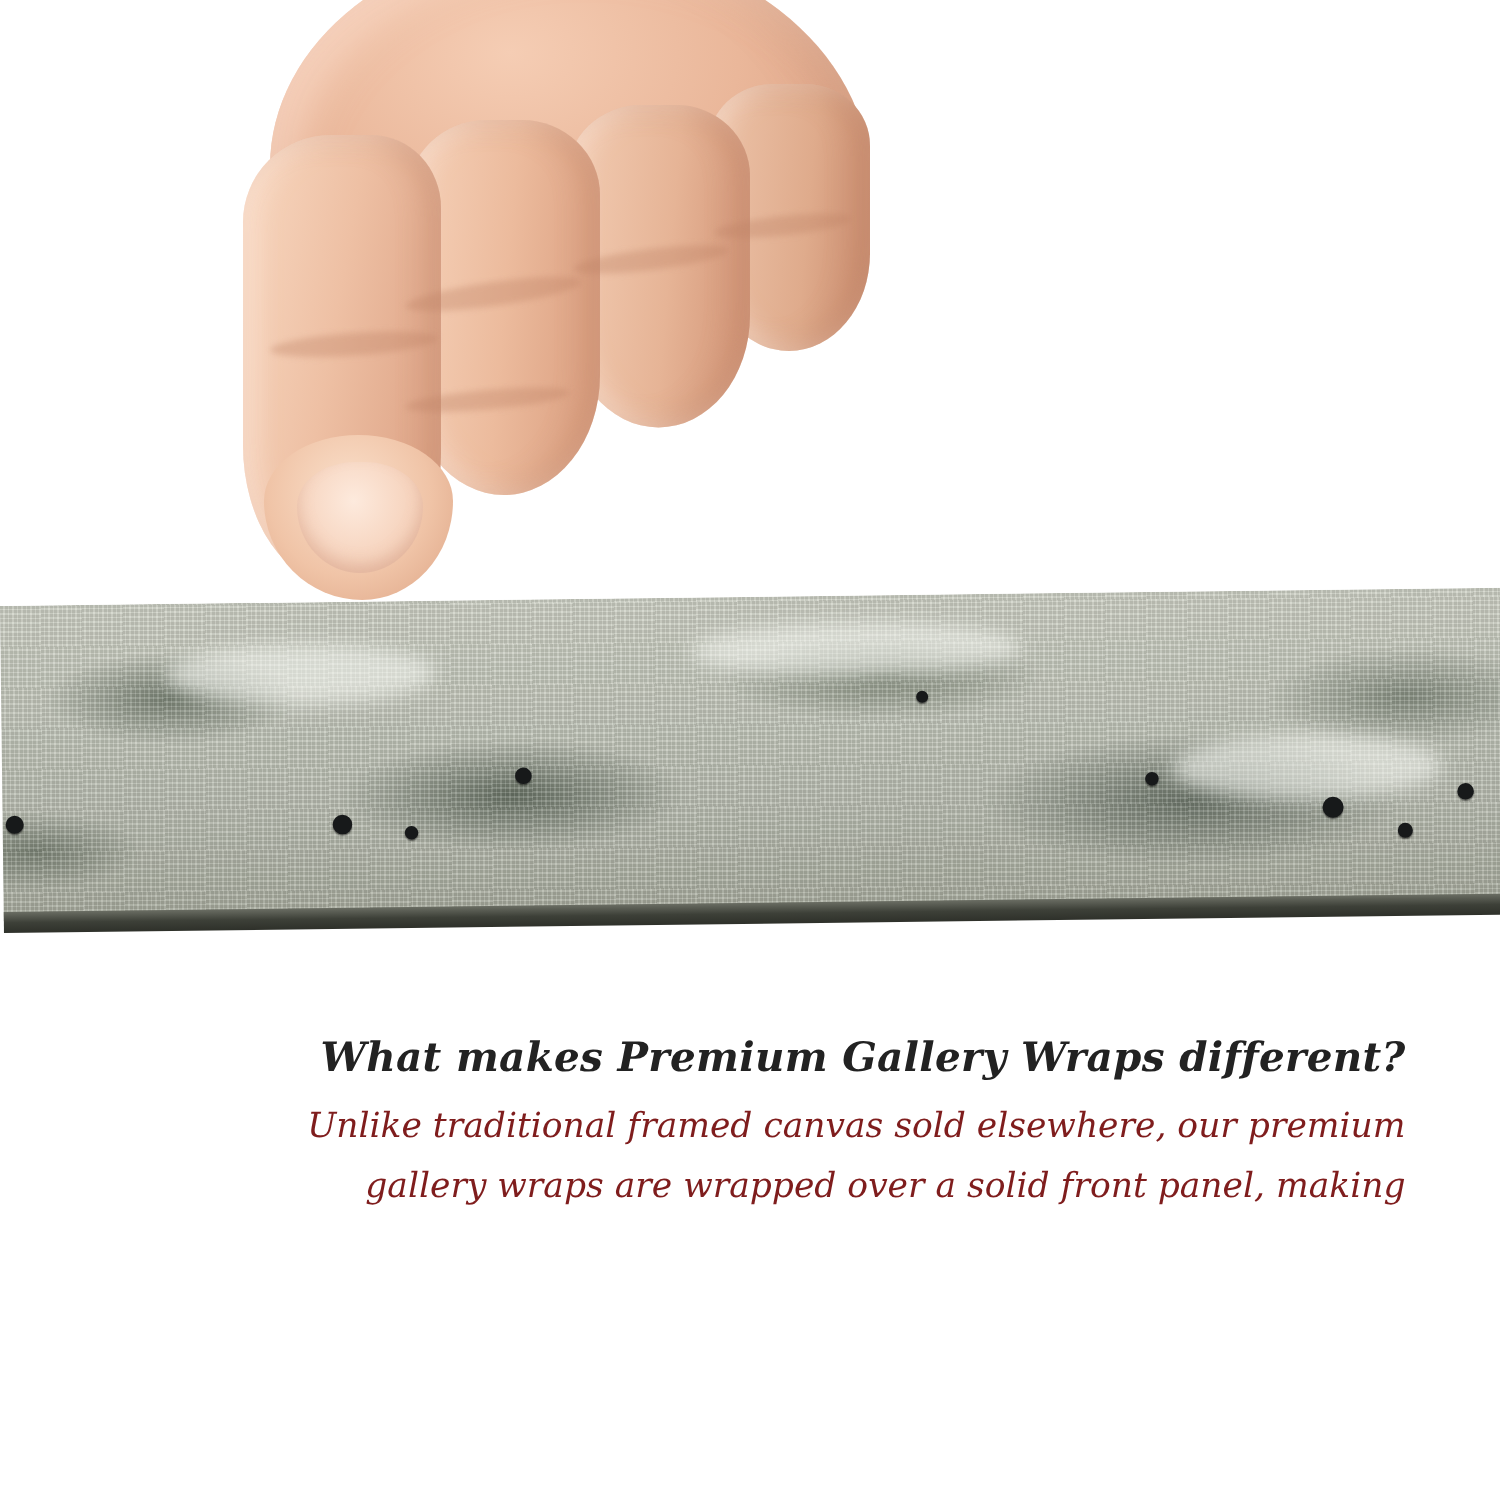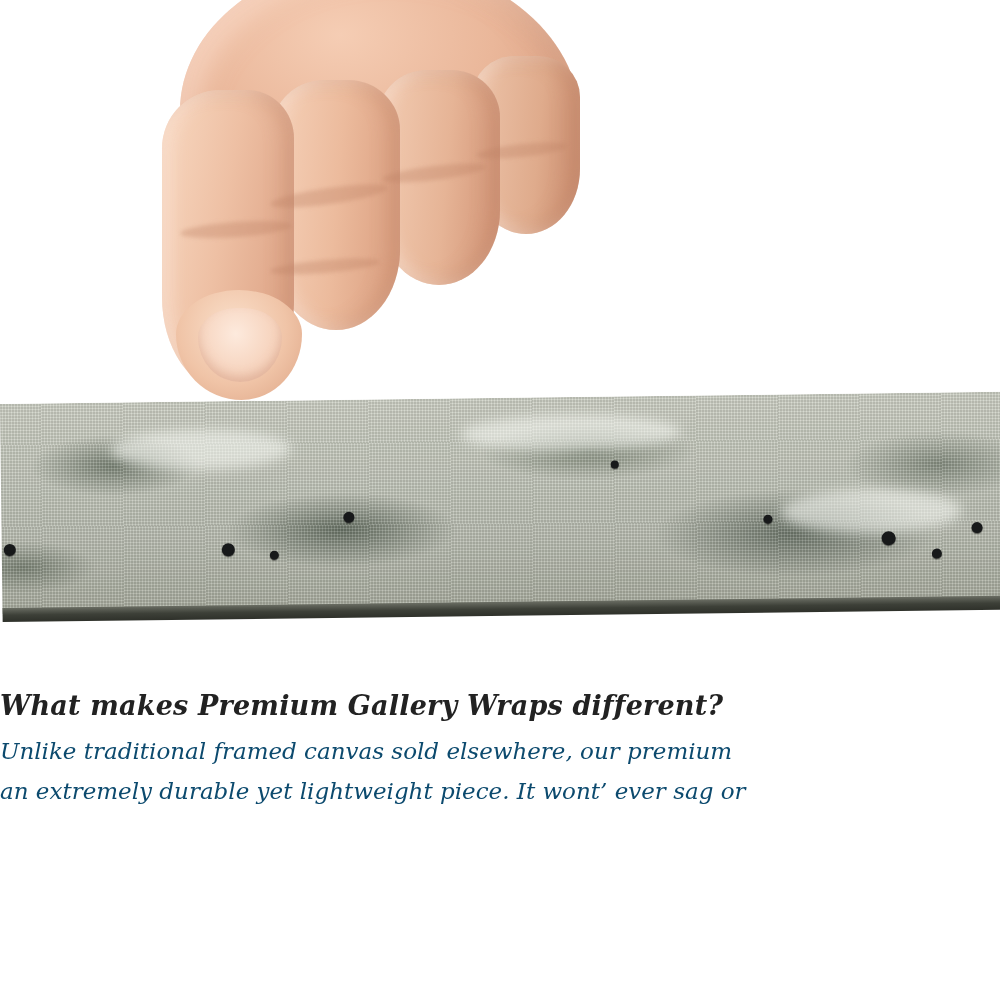--- a/index.html
+++ b/index.html
@@ -164,37 +164,37 @@
     height: 14px;
     background: linear-gradient(180deg, rgba(120,120,115,0.45) 0%, rgba(255,255,255,0) 100%);
   }
 
   
   .caption {
     position: absolute;
     left: 0;
     top: 690px;
     width: 937px;
-    text-align: left;
+    text-align: right;
     font-family: "DejaVu Serif", serif;
     color: #2b2b2b;
   }
   .caption-heading {
     font-size: 27px;
     font-style: italic;
     font-weight: 700;
     letter-spacing: 0.2px;
     margin: 0 0 10px 0;
     color: #222222;
   }
   .caption-line {
     font-size: 23px;
     font-style: italic;
     line-height: 40px;
-    color: #0c4a6e;
+    color: #7f1d1d;
     white-space: nowrap;
   }
 </style>
 </head>
 <body>
 
 <div class="page">
 
   <div class="photo">
 
@@ -231,16 +231,16 @@
       </div>
       <div class="canvas-bevel"></div>
       <div class="canvas-shadow"></div>
     </div>
 
   </div>
 
   <div class="caption">
     <div class="caption-heading">What makes Premium Gallery Wraps different?</div>
     <div class="caption-line">Unlike traditional framed canvas sold elsewhere, our premium</div>
-    <div class="caption-line">an extremely durable yet lightweight piece. It wont’ ever sag or</div>
+    <div class="caption-line">gallery wraps are wrapped over a solid front panel, making</div>
   </div>
 
 </div>
 
 </body></html>

